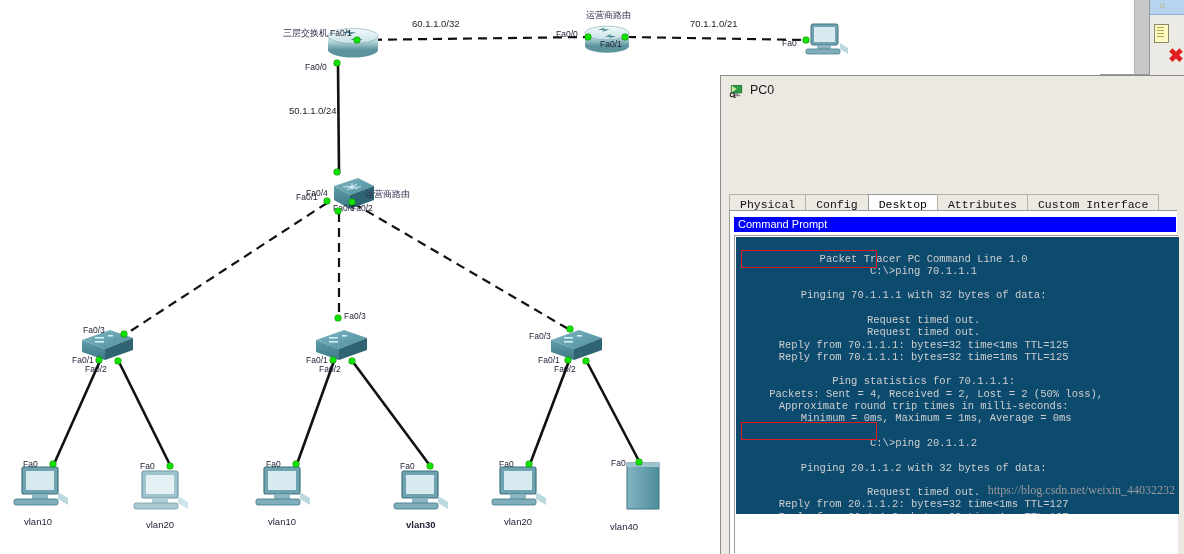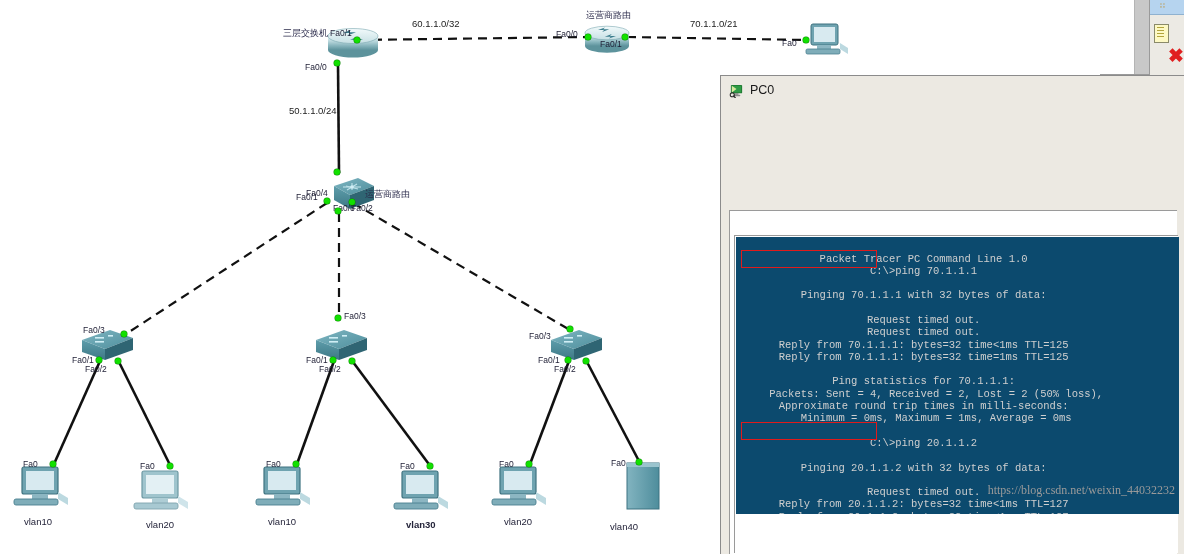--- a/index.html
+++ b/index.html
@@ -446,23 +446,31 @@
         <polygon points="3,3 13,3 13,10 3,10" fill="#2f9c45"></polygon>
         <polygon points="3,3 8,6.5 3,10" fill="#d8e8a0"></polygon>
         <rect x="6" y="11" width="4" height="1.5" fill="#7a7a7a"></rect>
         <rect x="4" y="12.5" width="8" height="1.5" rx="0.6" fill="#8a8a8a"></rect>
         <circle cx="3.5" cy="12.5" r="2.2" fill="none" stroke="#2b2b2b" stroke-width="1.1"></circle>
         <line x1="5" y1="14" x2="7" y2="16" stroke="#2b2b2b" stroke-width="1.4"></line>
       </svg>
       <span id="pc-title-text">PC0</span>
     </div>
 
+    <div id="pc-tabs">
+      <div class="pc-tab">Physical</div>
+      <div class="pc-tab">Config</div>
+      <div class="pc-tab active">Desktop</div>
+      <div class="pc-tab">Attributes</div>
+      <div class="pc-tab">Custom Interface</div>
+    </div>
     <div id="pc-tabs-underline"></div>
 
     <div id="pc-content">
+      <div id="cmd-header">Command Prompt</div>
 
       <div id="cmd-frame">
         <div id="cmd-terminal">
           <pre id="term-text">Packet Tracer PC Command Line 1.0
 C:\&gt;ping 70.1.1.1
 
 Pinging 70.1.1.1 with 32 bytes of data:
 
 Request timed out.
 Request timed out.

